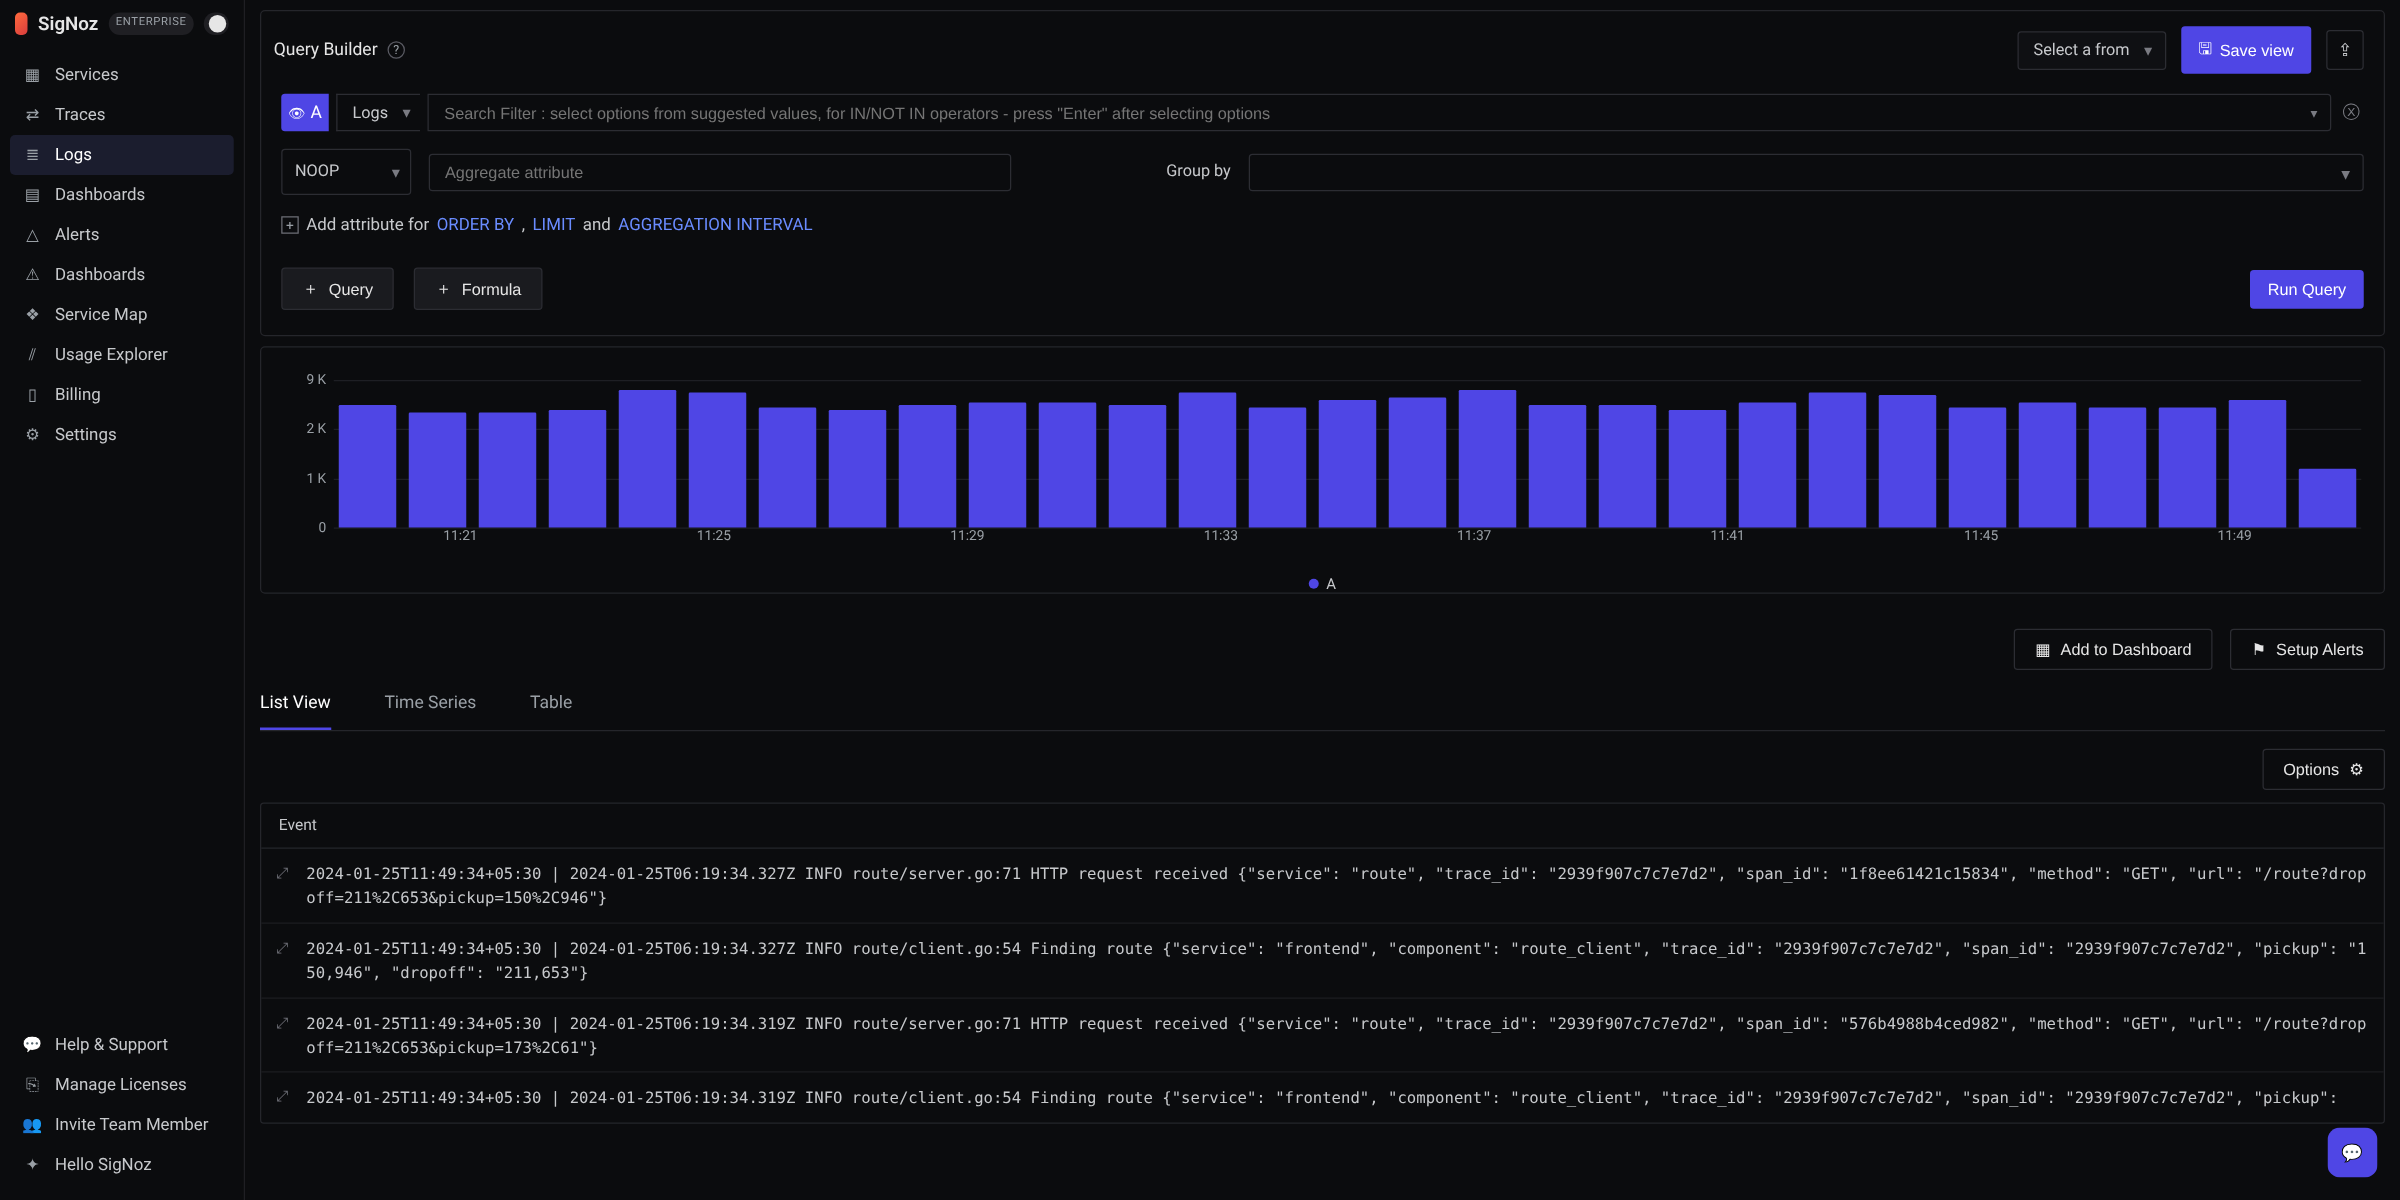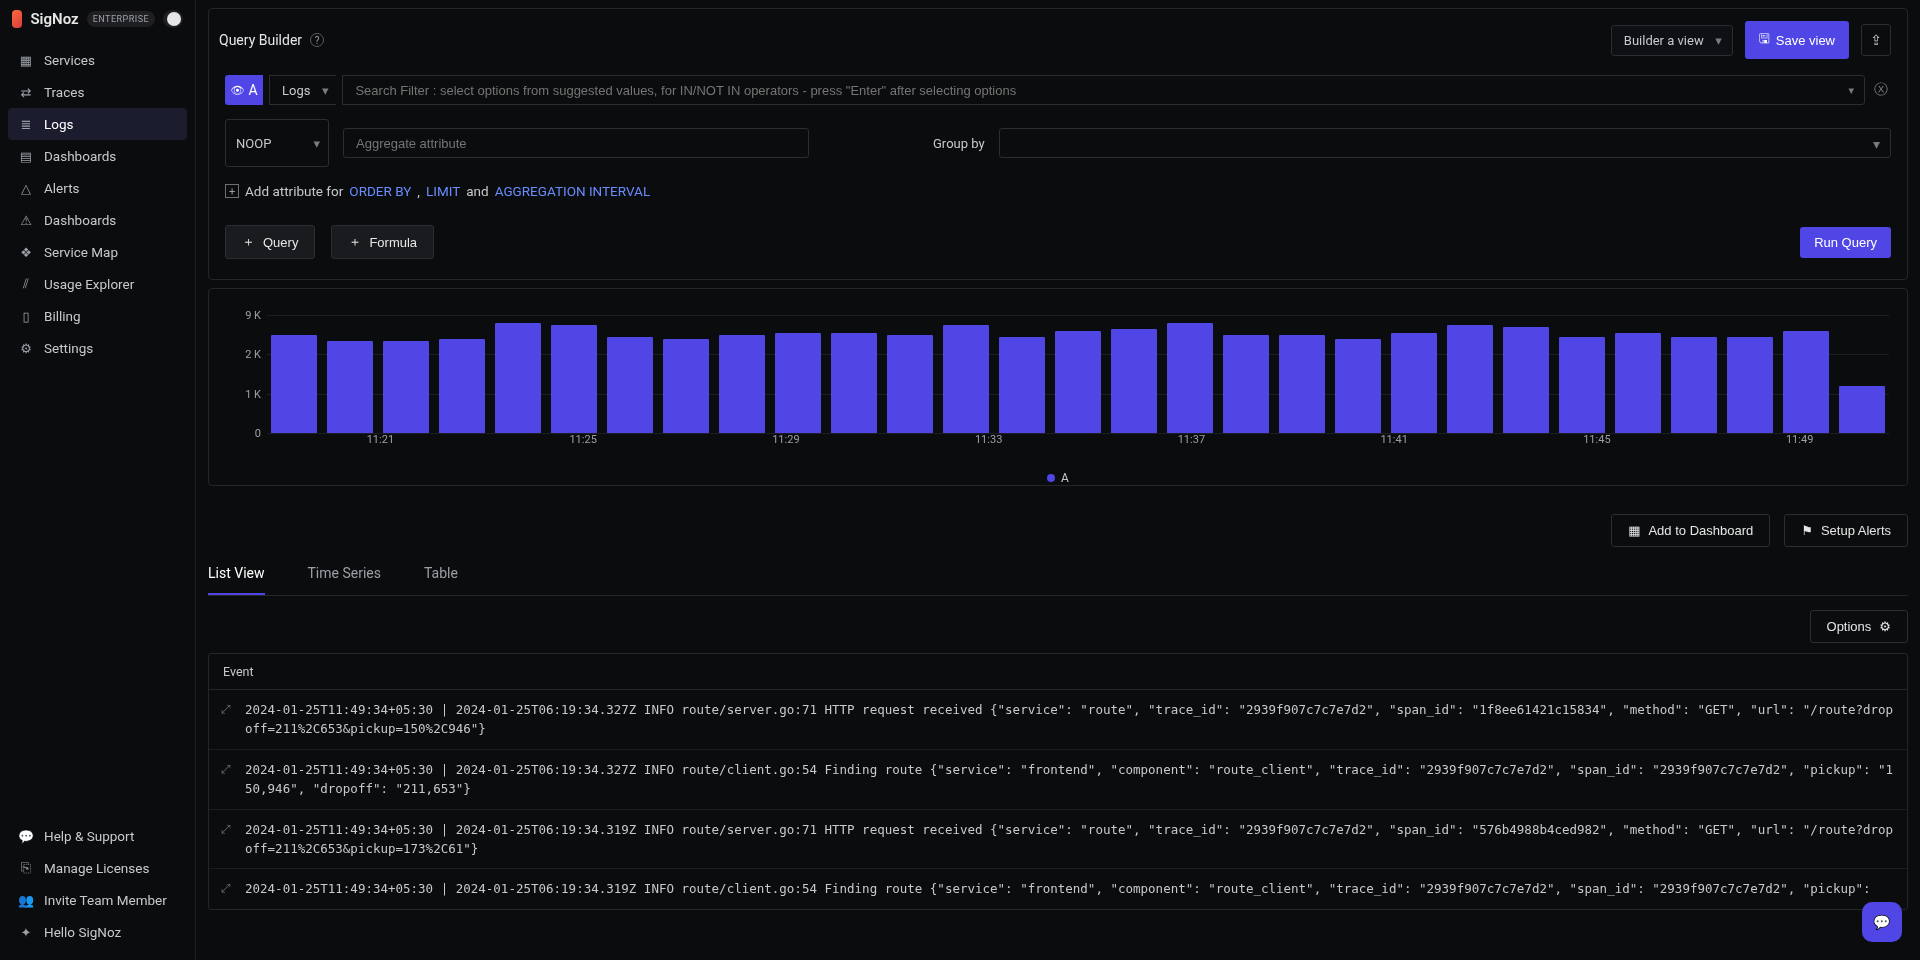--- a/index.html
+++ b/index.html
@@ -17,21 +17,20 @@
 .sidebar {
   width: 196px;
   background: #0b0c0e;
   border-right: 1px solid #1f1f23;
   display: flex;
   flex-direction: column;
   flex-shrink: 0;
 }
 .sb-top {
   display: flex;
-  align-items: center;
   gap: 8px;
   padding: 10px 12px 12px 12px;
 }
 .logo-badge {
   width: 18px; height: 18px; border-radius: 4px;
   background: linear-gradient(135deg,#ff6a3d,#d93d3d);
 }
 .brand { font-weight: 600; font-size: 15px; }
 .badge-ent {
   font-size: 9px; letter-spacing: .5px;
@@ -113,21 +112,21 @@
 .filter-input input{
   flex:1; background:transparent; border:none; outline:none; color:#e6e6e6; font-size:13px;
 }
 .filter-input .chev{position:absolute; right:10px; color:#7a7b82; font-size:11px;}
 .close-q {
   width:20px; display:flex; align-items:center; justify-content:center; color:#7a7b82;
 }
 
 .row2 { display:flex; gap:14px; margin-top:14px; align-items:center;}
 .sel-noop {
-  width:104px; height:48px; border:1px solid #2c2d33; border-radius:3px;
+  width:104px; height:37px; border:1px solid #2c2d33; border-radius:3px;
   display:flex; align-items:center; padding:0 10px; color:#c7c9cc;
   position:relative; font-size:13px;
 }
 .sel-noop::after{content:"▾"; position:absolute; right:8px; color:#7a7b82;}
 .agg-input {
   flex:0 0 466px; height:30px; border:1px solid #2c2d33; border-radius:3px;
   padding:0 12px; display:flex; 
 }
 .agg-input input{ width:100%; background:transparent; border:none; outline:none; color:#e6e6e6; font-size:13px;}
 .gb-label { color:#c7c9cc; font-size:13px; margin-left:110px;}
@@ -150,21 +149,21 @@
 
 .chart-wrap { padding: 26px 18px 10px 18px; height: 176px; position:relative;}
 .chart { position:relative; width:100%; height:100%; }
 .y-axis { position:absolute; left:0; top:0; bottom:22px; width:40px; }
 .y-tick { position:absolute; right:6px; font-size:11px; color:#9aa0a6; transform:translateY(50%);}
 .grid { position:absolute; left:40px; right:0; top:0; bottom:22px; }
 .grid-line { position:absolute; left:0; right:0; border-top:1px solid #1e1f24; }
 .bars { position:absolute; left:40px; right:0; bottom:22px; top:0; display:flex; align-items:flex-end; gap:10px; padding:0 4px;}
 .bar { flex:1; background:#4f46e5; border-radius:1px 1px 0 0; min-width:6px;}
 .x-axis { position:absolute; left:40px; right:0; bottom:0; height:22px;}
-.x-tick { position:absolute; font-size:11px; color:#9aa0a6; transform:translateX(-50%);margin-left:12px;}
+.x-tick { position:absolute; font-size:11px; color:#9aa0a6; transform:translateX(-50%);}
 .legend { text-align:center; margin-top:6px; font-size:12px; color:#c7c9cc;}
 .legend .dot{display:inline-block; width:8px; height:8px; border-radius:50%; background:#4f46e5; margin-right:6px;}
 
 
 .action-bar { display:flex; justify-content:flex-end; gap:14px; margin:28px 0 6px 0;}
 .btn-outline {
   background:transparent; border:1px solid #2c2d33; color:#e6e6e6;
   padding:8px 16px; border-radius:3px; display:flex; gap:8px; align-items:center; font-size:13px;
 }
 
@@ -274,21 +273,21 @@
 
   <main class="main">
 
     <section class="panel">
       <div class="hdr">
         <div class="hdr-title">
           <span>Query Builder</span>
           <span class="hint-q">?</span>
         </div>
         <div class="hdr-spacer"></div>
-        <div class="select-view">Builder a view</div>
+        <div class="select-view">Select a from</div>
         <button class="btn btn-primary">
           <span>🖫</span>
           <span>Save view</span>
         </button>
         <div class="icon-sq">
           <span>⇪</span>
         </div>
       </div>
 
       <div class="q-body">

